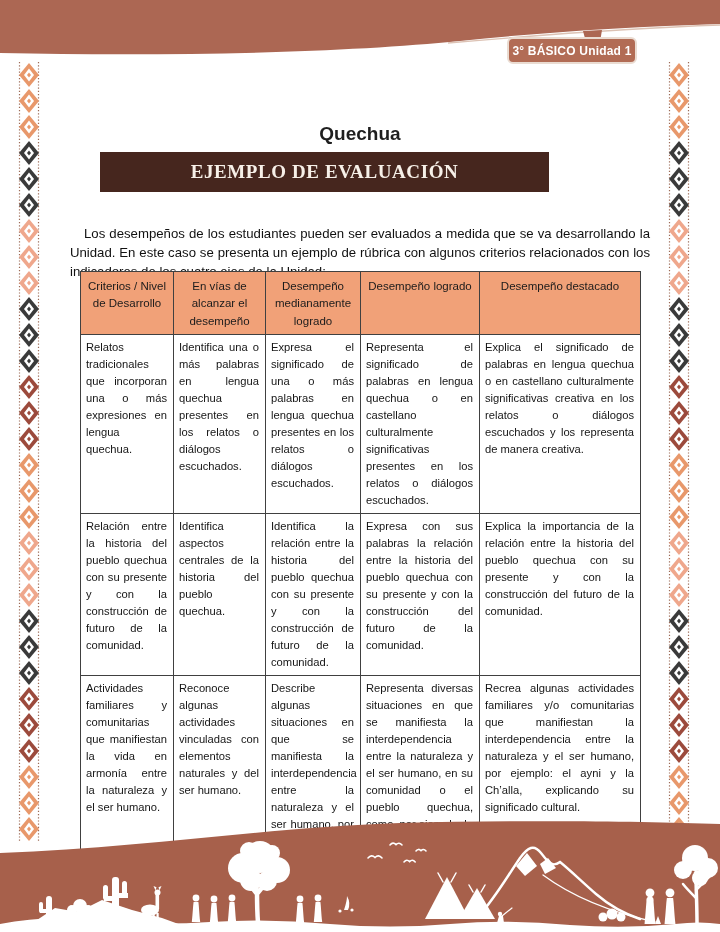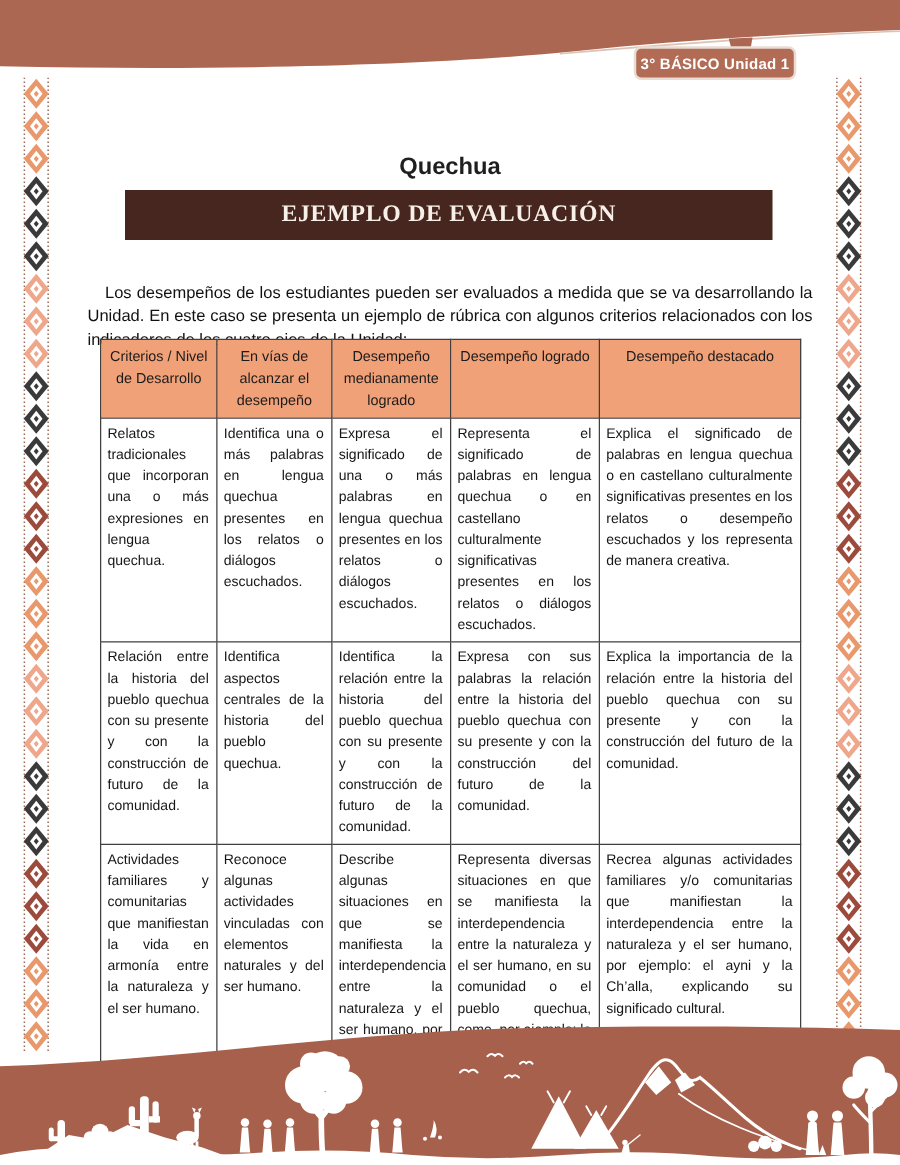--- a/index.html
+++ b/index.html
@@ -14,21 +14,21 @@
     position:absolute;top:37px;left:507px;width:126px;height:23px;
     background:var(--badge-background,#B26C55);
     border:2px solid var(--badge-border,#EADCD2);
     border-radius:6px;color:#fff;font-size:12px;font-weight:bold;
     display:flex;align-items:center;justify-content:center;letter-spacing:.2px;
   }
   
   .program-title{position:absolute;top:90px;left:40px;width:640px;text-align:center;font-size:15px;color:#2b2b2b;}
   .language-subtitle{position:absolute;top:123px;left:40px;width:640px;text-align:center;font-size:19px;font-weight:bold;color:#1f1f1f;}
   .section-banner{
-    position:absolute;top:152px;left:100px;width:518px;height:40px;
+    position:absolute;top:152px;left:100px;width:449px;height:40px;
     background:var(--banner-background,#46261E);color:var(--banner-text,#F7F0E8);
     display:flex;align-items:center;justify-content:center;
     font-family:"Liberation Serif",serif;font-weight:bold;font-size:19px;letter-spacing:.6px;
   }
   
   .intro{
     position:absolute;top:212px;left:70px;width:580px;
     font-size:13.2px;line-height:1.42;text-align:justify;text-indent:14px;color:#111;
   }
   
@@ -171,21 +171,21 @@
             <th>Desempeño logrado</th>
             <th>Desempeño destacado</th>
           </tr>
       </thead>
       <tbody>
           <tr>
             <td><span>Relatos tradicionales que incorporan una o más expresiones en lengua quechua.</span></td>
             <td><span>Identifica una o más palabras en lengua quechua presentes en los relatos o diálogos escuchados.</span></td>
             <td><span>Expresa el significado de una o más palabras en lengua quechua presentes en los relatos o diálogos escuchados.</span></td>
             <td><span>Representa el significado de palabras en lengua quechua o en castellano culturalmente significativas presentes en los relatos o diálogos escuchados.</span></td>
-            <td><span>Explica el significado de palabras en lengua quechua o en castellano culturalmente significativas presentes en los relatos o desempeño escuchados y los representa de manera creativa.</span></td>
+            <td><span>Explica el significado de palabras en lengua quechua o en castellano culturalmente significativas creativa en los relatos o diálogos escuchados y los representa de manera creativa.</span></td>
           </tr>
           <tr>
             <td><span>Relación entre la historia del pueblo quechua con su presente y con la construcción de futuro de la comunidad.</span></td>
             <td><span>Identifica aspectos centrales de la historia del pueblo quechua.</span></td>
             <td><span>Identifica la relación entre la historia del pueblo quechua con su presente y con la construcción de futuro de la comunidad.</span></td>
             <td><span>Expresa con sus palabras la relación entre la historia del pueblo quechua con su presente y con la construcción del futuro de la comunidad.</span></td>
             <td><span>Explica la importancia de la relación entre la historia del pueblo quechua con su presente y con la construcción del futuro de la comunidad.</span></td>
           </tr>
           <tr>
             <td><span>Actividades familiares y comunitarias que manifiestan la vida en armonía entre la naturaleza y el ser humano.</span></td>

